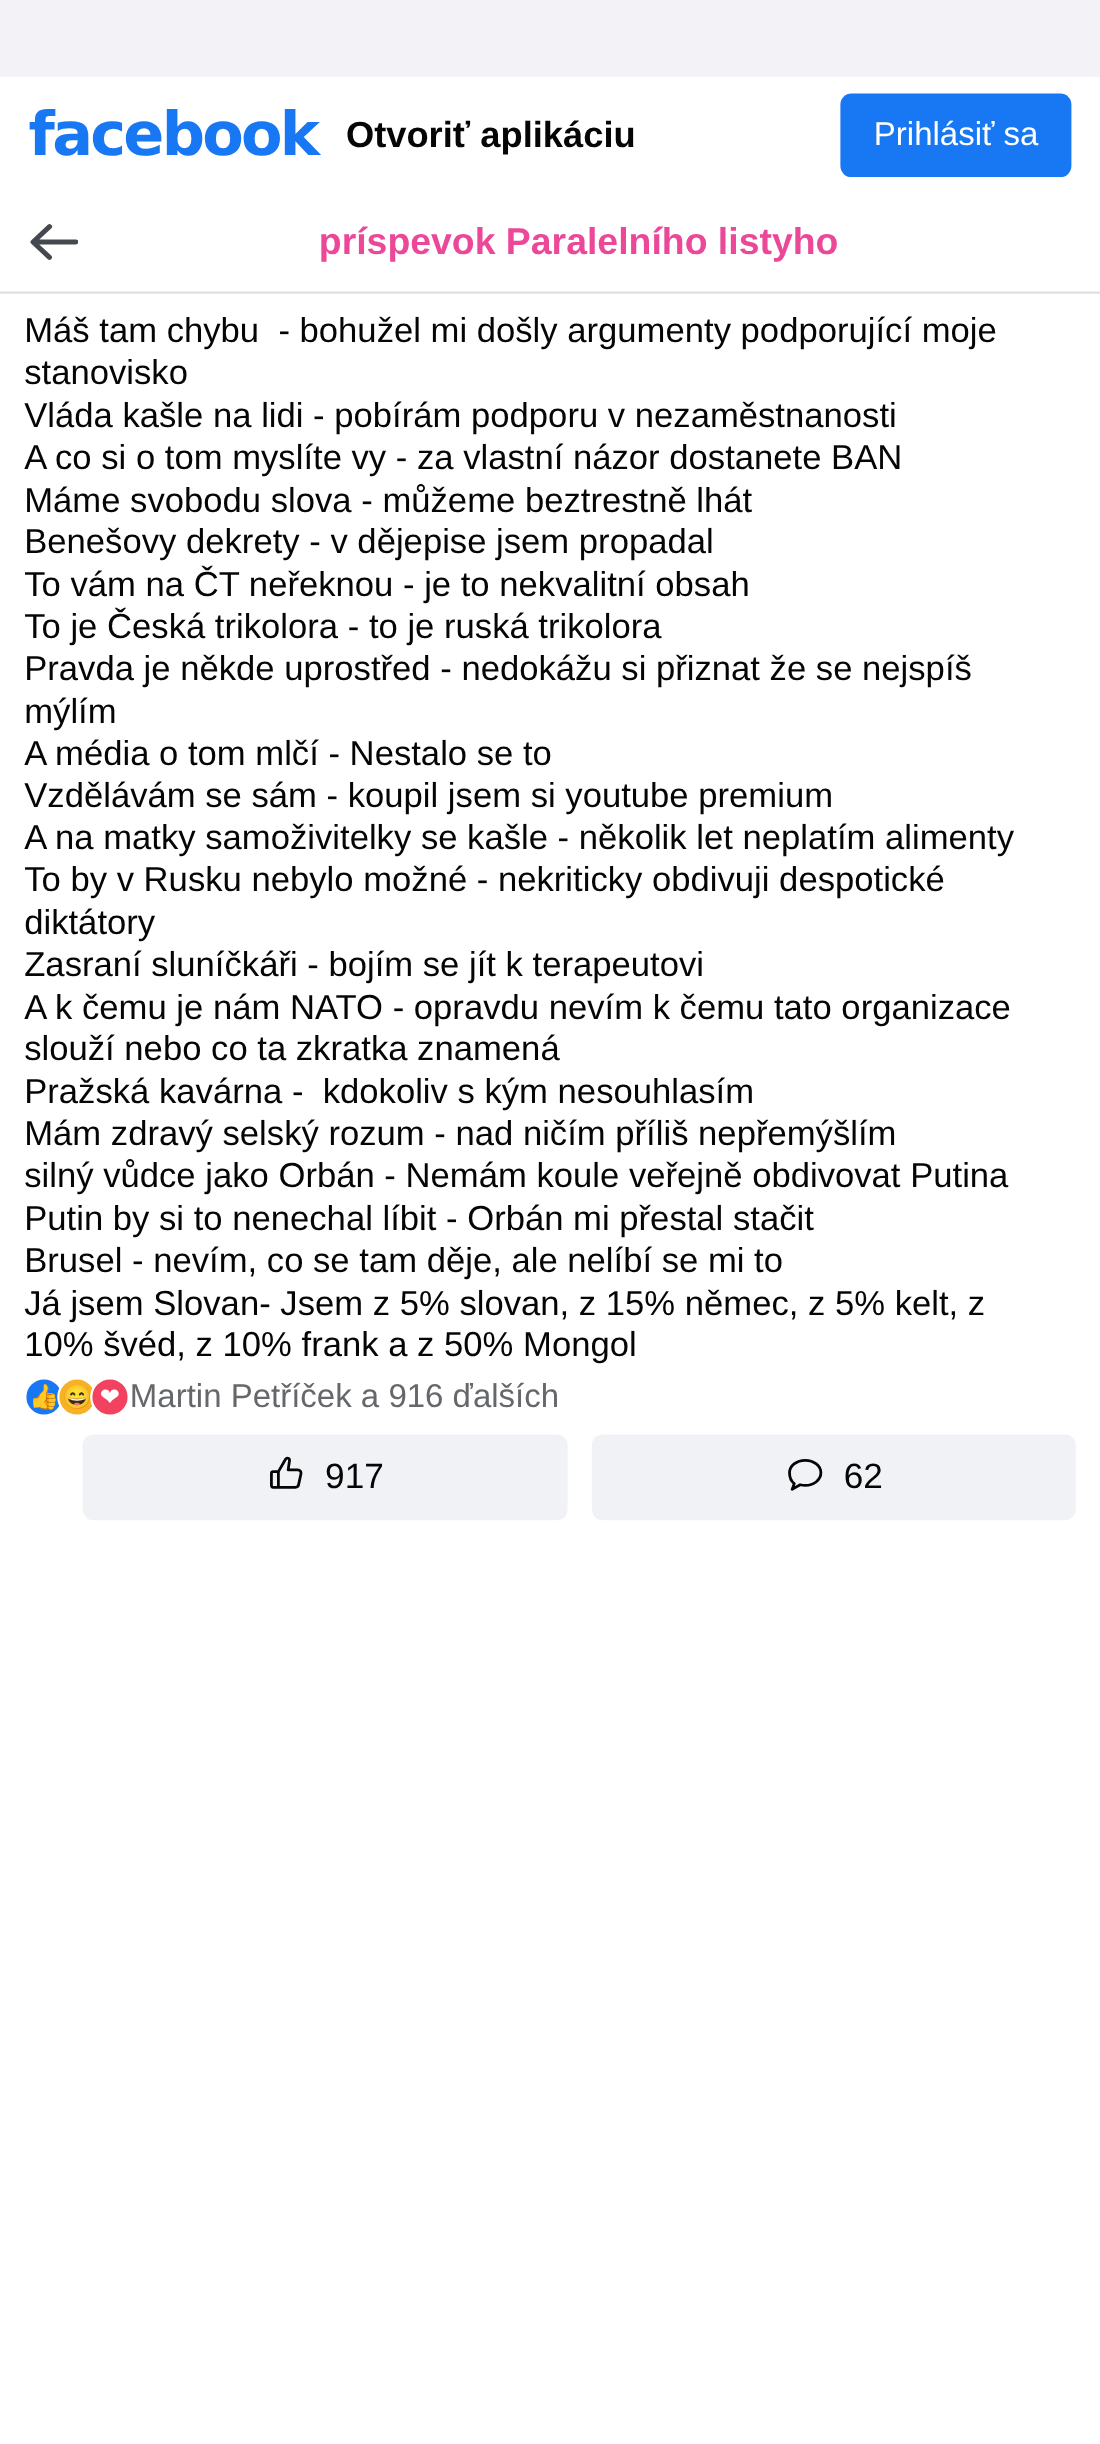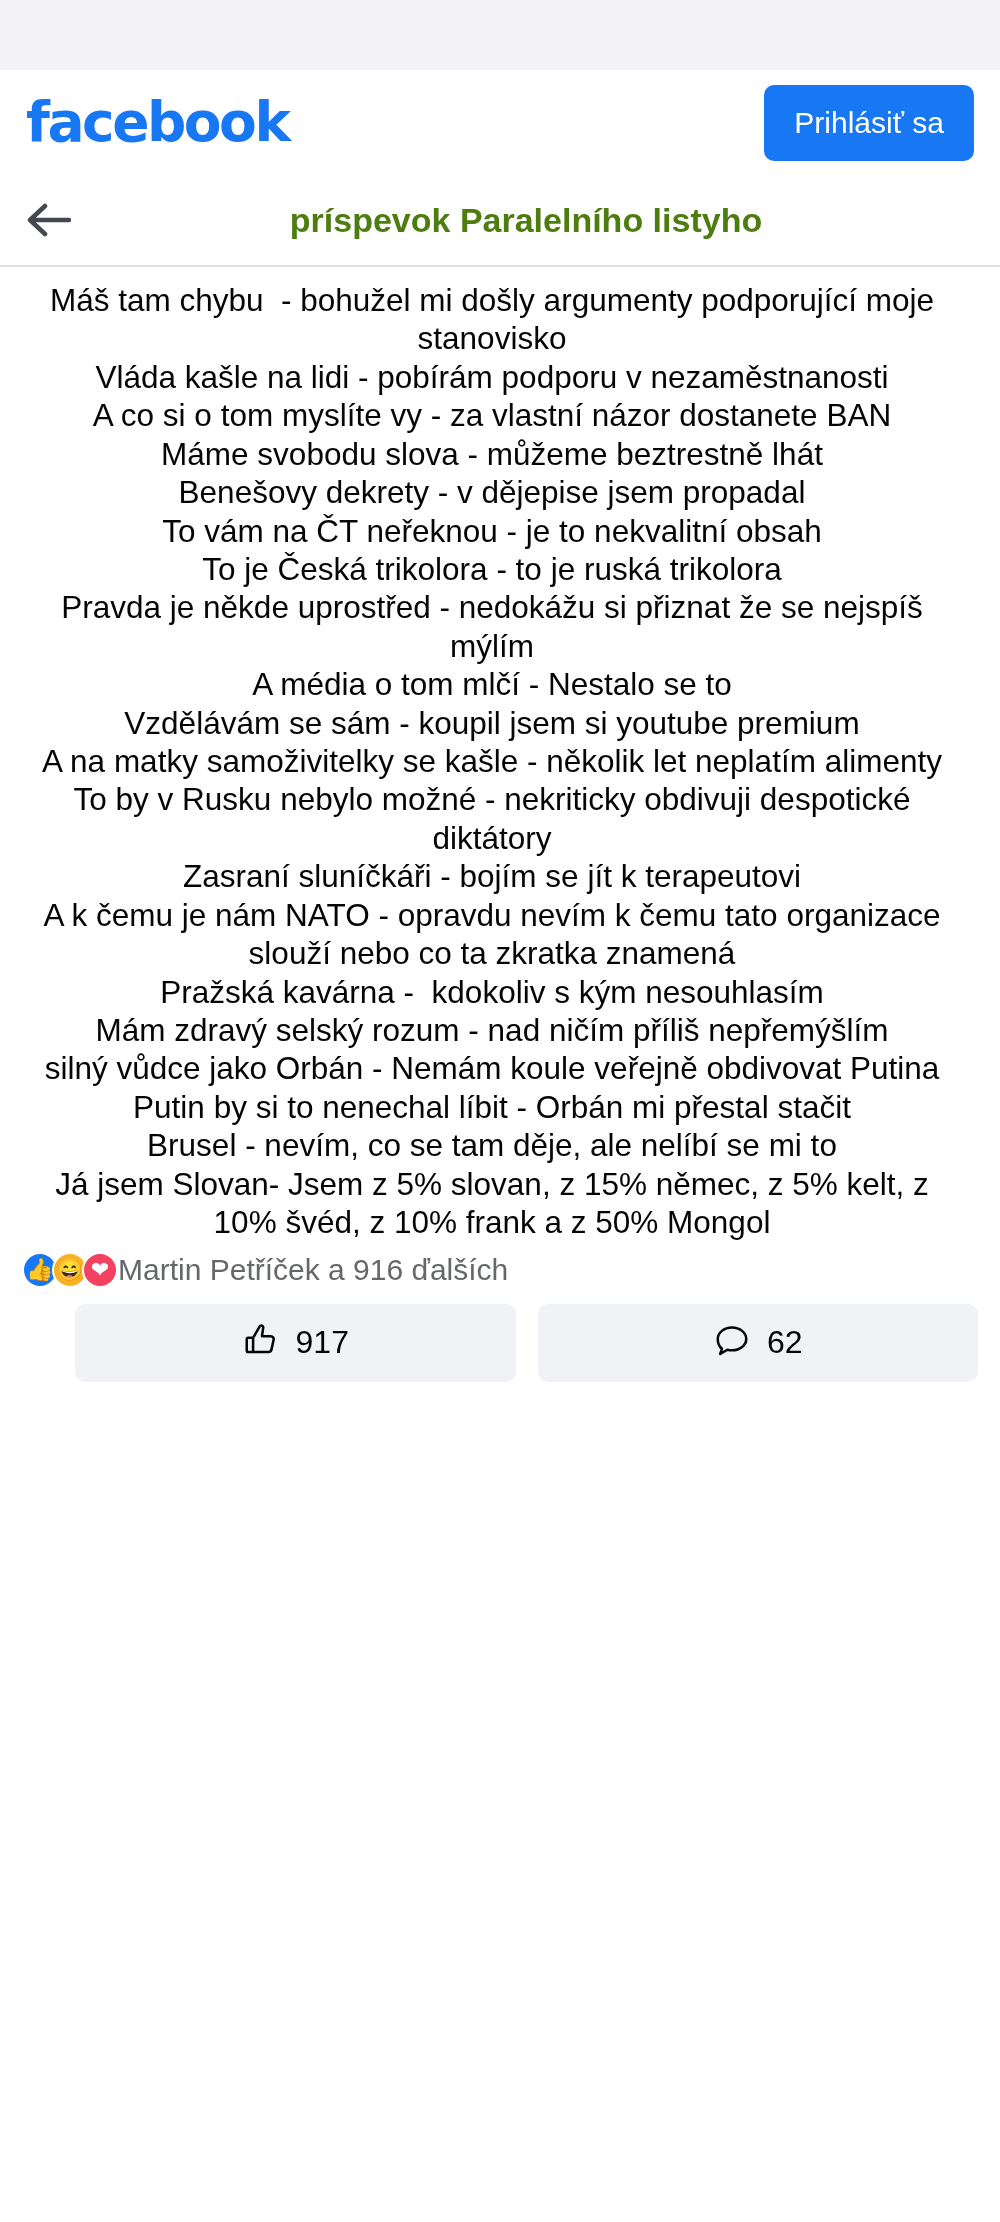--- a/index.html
+++ b/index.html
@@ -76,31 +76,30 @@
     width: 96px;
     display: flex;
     align-items: center;
     justify-content: center;
     cursor: pointer;
   }
   .back-arrow svg { display: block; }
   .sub-title {
     font-size: 34px;
     font-weight: bold;
-    color: #4d7c0f;
+    color: #ec4899;
     flex: 1;
     text-align: center;
     padding-right: 44px;
     white-space: nowrap;
   }
   
   .post-body {
     padding: 14px 38px 0 22px;
     box-sizing: border-box;
-    text-align: center;
   }
   .post-text {
     font-size: 31.5px;
     line-height: 1.22;
     color: #050505;
     white-space: pre-wrap;
     word-wrap: break-word;
     font-family: "Liberation Sans", sans-serif;
   }
   
@@ -163,20 +162,21 @@
 </style>
 </head>
 <body>
 
 <div class="page">
 
   <div class="status-strip"></div>
 
   <div class="fb-bar">
     <div class="fb-logo">facebook</div>
+    <div class="open-app">Otvoriť aplikáciu</div>
     <button class="login-btn">Prihlásiť sa</button>
   </div>
 
   <div class="sub-header">
     <div class="back-arrow">
       <svg width="46" height="38" viewBox="0 0 46 38" fill="none" aria-hidden="true">
         <path d="M44 19 H6 M20 5 L5 19 L20 33" stroke="#444950" stroke-width="4.5" stroke-linecap="round" stroke-linejoin="round"></path>
       </svg>
     </div>
     <div class="sub-title">príspevok Paralelního listyho</div>

